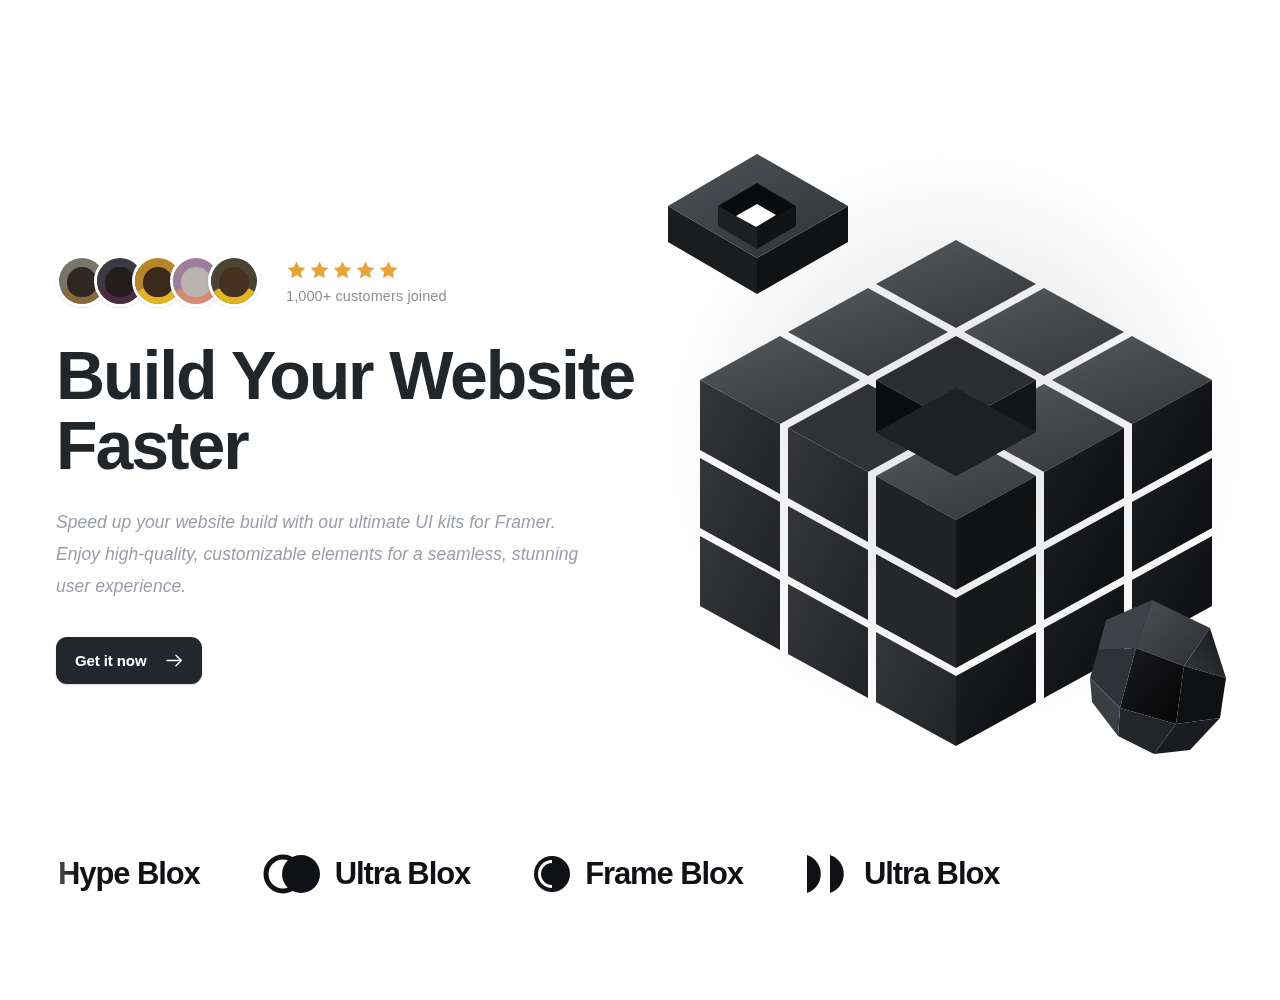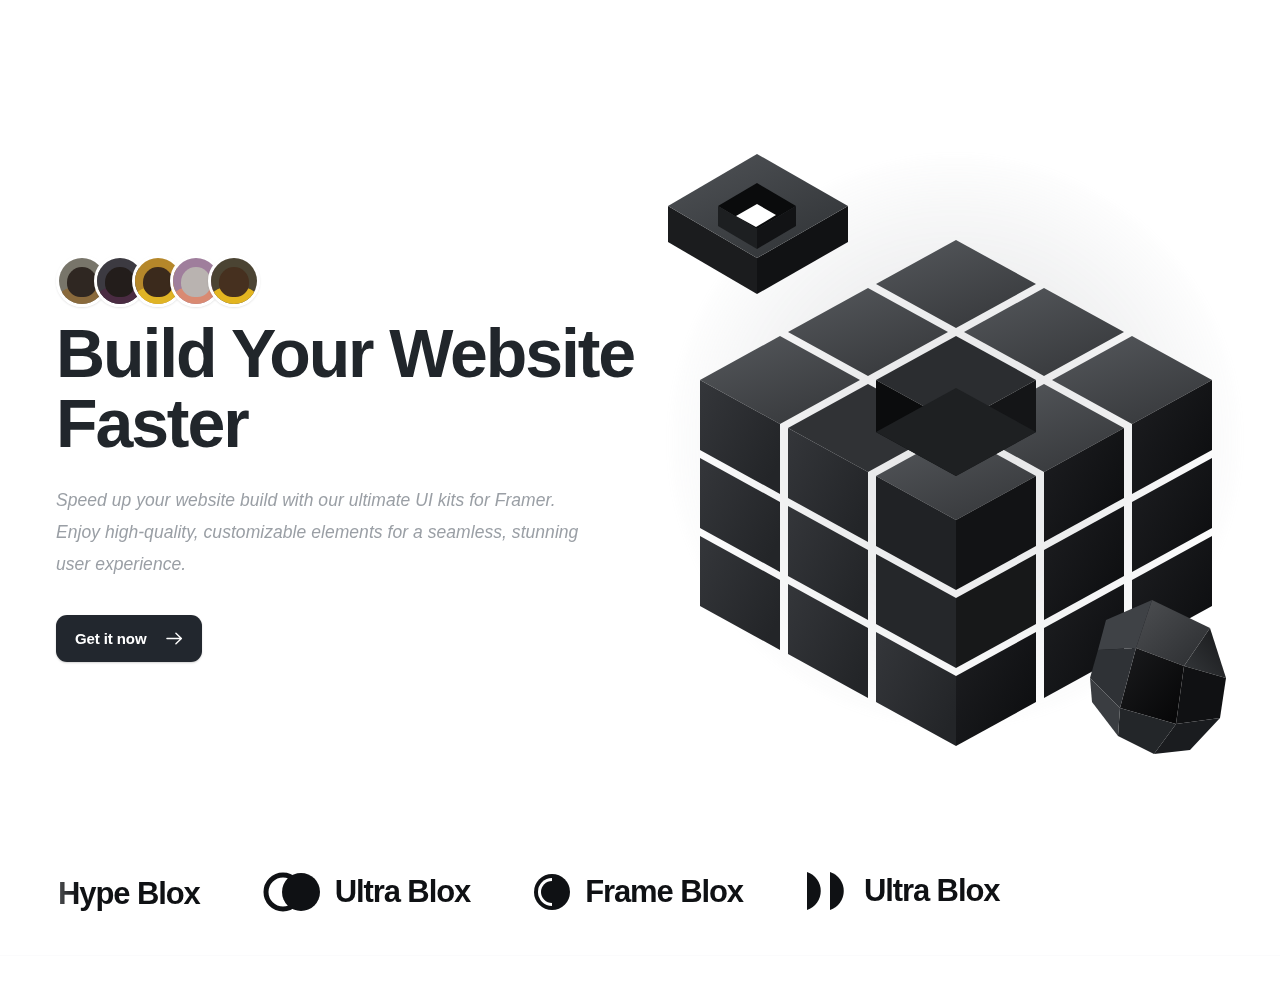--- a/index.html
+++ b/index.html
@@ -105,21 +105,21 @@
 
   .customers {
     font-size: 14.5px;
     color: #8c9197;
     letter-spacing: .1px;
     white-space: nowrap;
   }
 
   
   .headline {
-    margin-top: 4px;
+    margin-top: 26px;
     font-size: 68px;
     line-height: 1.03;
     font-weight: 700;
     letter-spacing: -2.1px;
     color: #21262b;
     max-width: 580px;
   }
 
   .subtext {
     margin-top: 27px;
@@ -213,21 +213,21 @@
     -webkit-mask-image: linear-gradient(to right,
         rgba(0,0,0,0) 0px, rgba(0,0,0,1) 78px,
         rgba(0,0,0,1) 1196px, rgba(0,0,0,0) 1280px);
     mask-image: linear-gradient(to right,
         rgba(0,0,0,0) 0px, rgba(0,0,0,1) 78px,
         rgba(0,0,0,1) 1196px, rgba(0,0,0,0) 1280px);
   }
 
   .logo-track {
     display: flex;
-    align-items: flex-end;
+    align-items: center;
     height: 76px;
     padding-left: 58px;
     gap: 62px;
   }
 
   .logo-item {
     display: flex;
     align-items: center;
     gap: 13px;
     flex: none;
@@ -406,20 +406,40 @@
             <span class="av-hair" style="background:#b9b3b0"></span>
           </div>
           <div class="avatar">
             <span class="av-bg" style="background:#4b4433"></span>
             <span class="av-body" style="background:#e3b520"></span>
             <span class="av-face"></span>
             <span class="av-hair" style="background:#46301f"></span>
           </div>
         </div>
 
+        <div class="rating-block">
+          <div class="stars">
+            <svg class="star" viewBox="0 0 24 24">
+                <path fill="#e8a33d" d="M12 1.6l3.1 6.5 7 .9-5.1 4.9 1.3 7-6.3-3.4-6.3 3.4 1.3-7L1.9 9l7-.9z"></path>
+              </svg>
+            <svg class="star" viewBox="0 0 24 24">
+                <path fill="#e8a33d" d="M12 1.6l3.1 6.5 7 .9-5.1 4.9 1.3 7-6.3-3.4-6.3 3.4 1.3-7L1.9 9l7-.9z"></path>
+              </svg>
+            <svg class="star" viewBox="0 0 24 24">
+                <path fill="#e8a33d" d="M12 1.6l3.1 6.5 7 .9-5.1 4.9 1.3 7-6.3-3.4-6.3 3.4 1.3-7L1.9 9l7-.9z"></path>
+              </svg>
+            <svg class="star" viewBox="0 0 24 24">
+                <path fill="#e8a33d" d="M12 1.6l3.1 6.5 7 .9-5.1 4.9 1.3 7-6.3-3.4-6.3 3.4 1.3-7L1.9 9l7-.9z"></path>
+              </svg>
+            <svg class="star" viewBox="0 0 24 24">
+                <path fill="#e8a33d" d="M12 1.6l3.1 6.5 7 .9-5.1 4.9 1.3 7-6.3-3.4-6.3 3.4 1.3-7L1.9 9l7-.9z"></path>
+              </svg>
+          </div>
+          <div class="customers">1,000+ customers joined</div>
+        </div>
       </div>
 
       <h1 class="headline">Build Your Website Faster</h1>
 
       <p class="subtext">Speed up your website build with our ultimate UI kits for Framer. Enjoy high-quality, customizable elements for a seamless, stunning user experience.</p>
 
       <div class="cta-row">
         <button class="btn btn-primary">
           <span>Get it now</span>
           <svg class="arrow-icon" viewBox="0 0 18 14">

